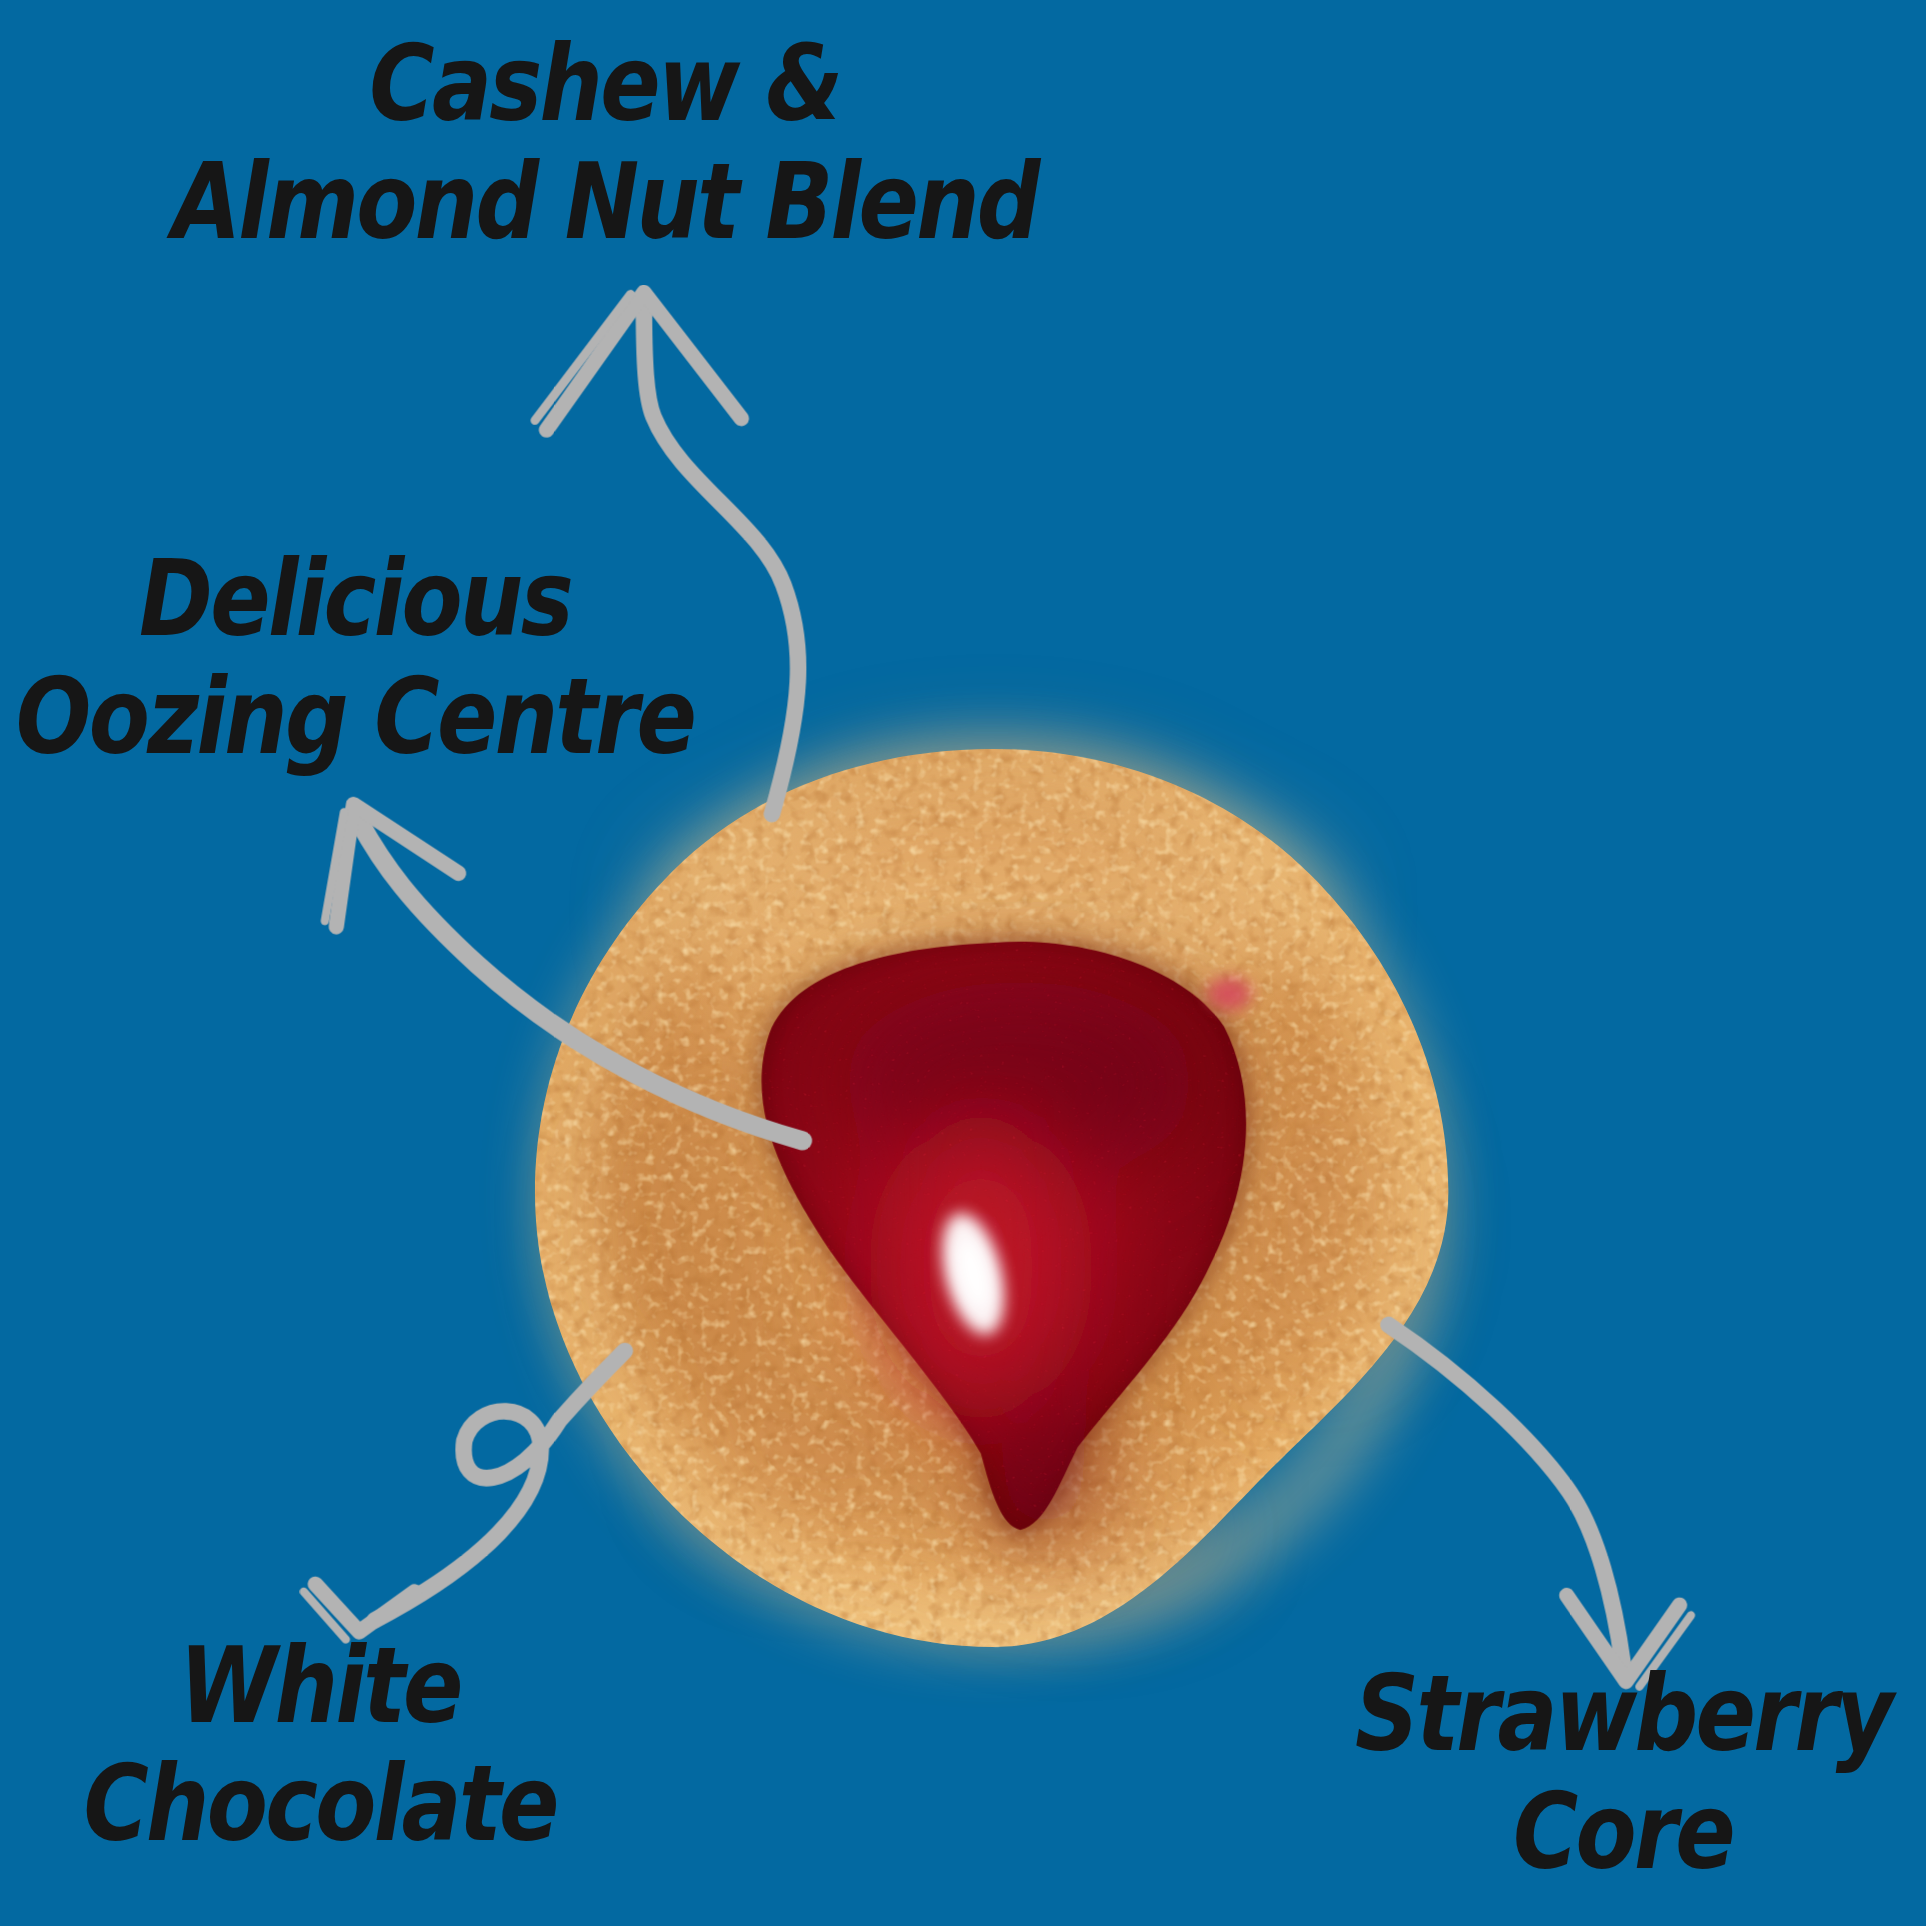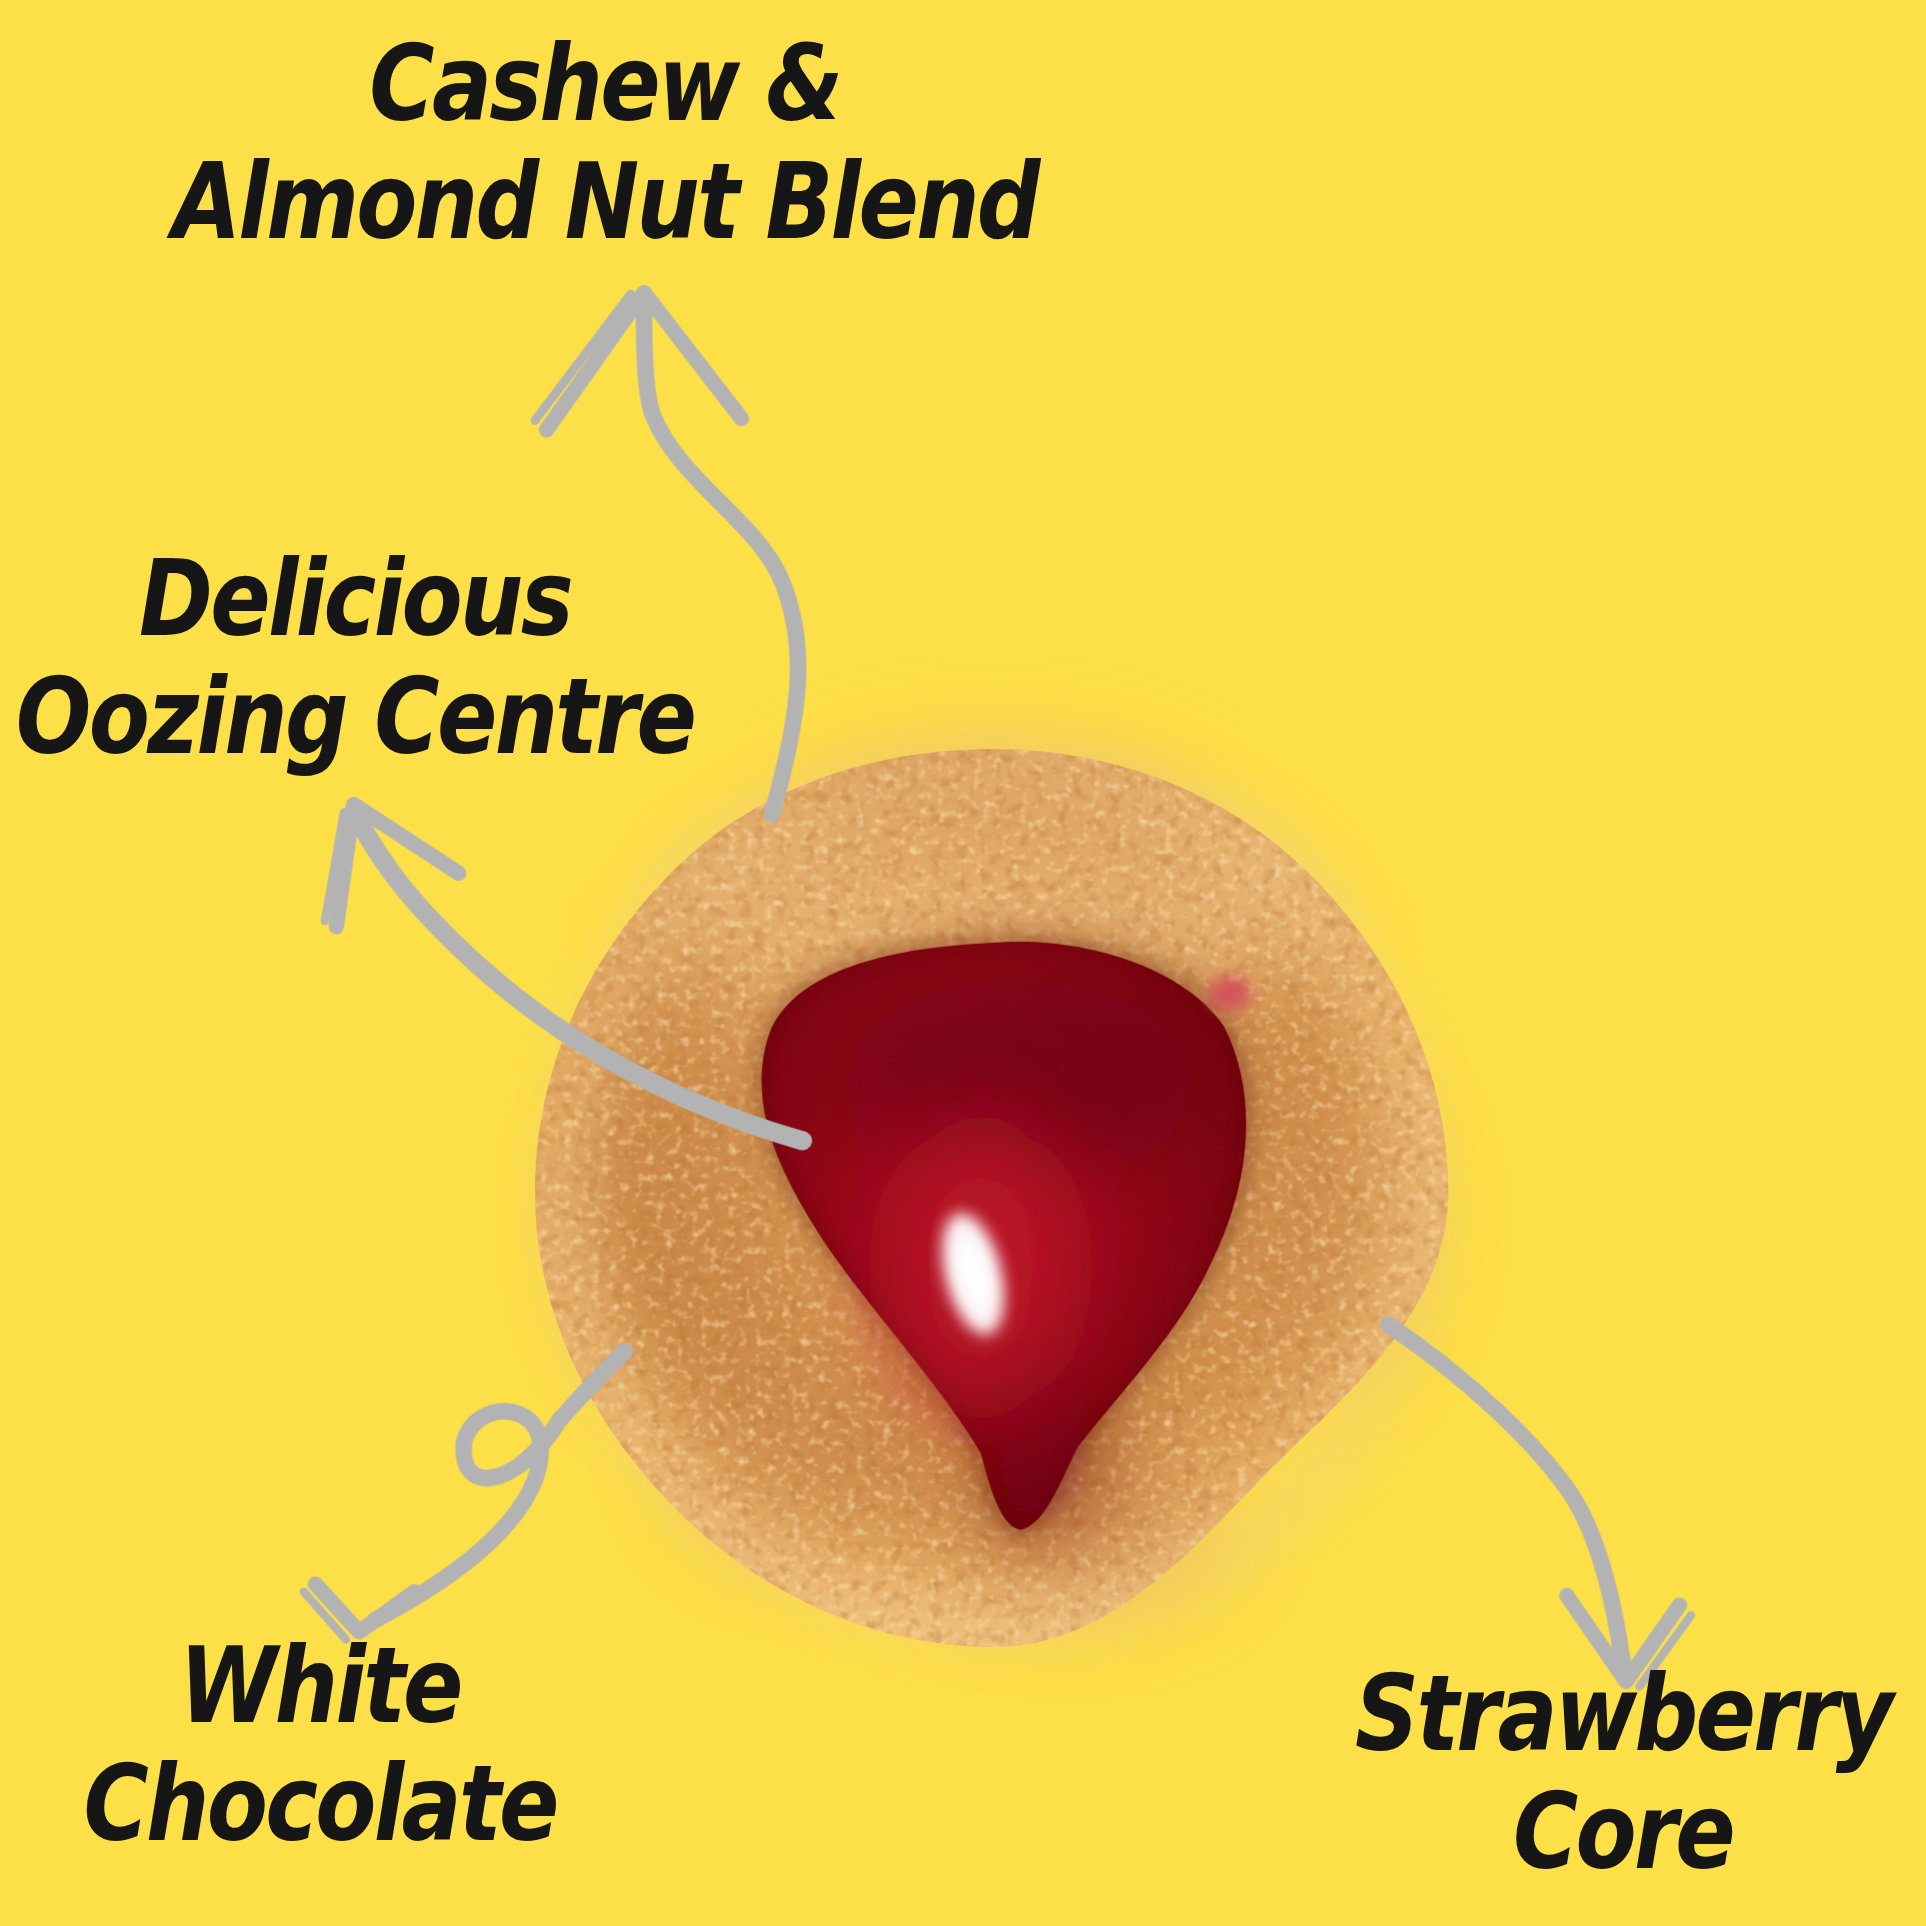--- a/index.html
+++ b/index.html
@@ -1,20 +1,20 @@
 <!DOCTYPE html>
 <html style="font-size:10.2px"><head>
 <meta charset="utf-8">
 <title>Diagram</title>
 <style>
   html,body{margin:0;padding:0;background:#ffffff;}
   .stage{
     position:relative;
     width:1926px;height:1926px;
-    background:#fde047;
+    background:#0369a1;
     overflow:hidden;
     font-family:"DejaVu Sans", sans-serif;
   }
   .art{position:absolute;left:0;top:0;width:1926px;height:1926px;}
   .label{
     position:absolute;
     transform:translateX(-50%) scaleY(1.18);
     transform-origin:top center;
     font-style:italic;
     font-weight:800;

